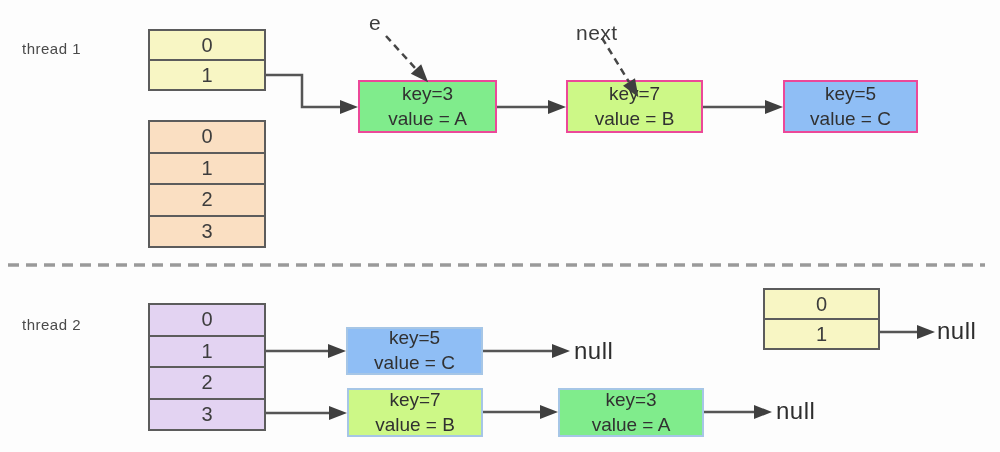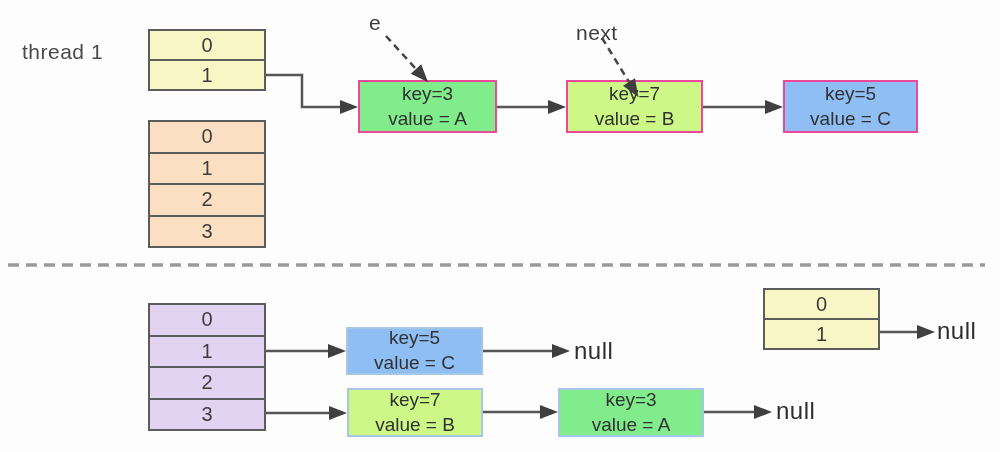--- a/index.html
+++ b/index.html
@@ -6,21 +6,21 @@
   #canvas{
     position:relative;
     width:1000px;height:452px;
     background:#fdfdfd;
     font-family:"Liberation Sans", sans-serif;
     overflow:hidden;
   }
   .lbl{
     position:absolute;
     color:#4a4a4a;
-    font-size:21px;
+    font-size:15px;
     letter-spacing:0.5px;
     white-space:nowrap;
   }
   .ptr-lbl{font-size:21px;color:#3c3c3c;}
   .null-lbl{font-size:24px;color:#2e2e2e;letter-spacing:0.5px;}
   .table{
     position:absolute;
     box-sizing:border-box;
     border:2px solid #5c5c5c;
     display:flex;flex-direction:column;
@@ -50,20 +50,21 @@
   .arrow{stroke:#555;stroke-width:2.5;fill:none;}
   .arrow.dashed{stroke:#464646;stroke-dasharray:7 5;}
   .divider{stroke:#9a9a9a;stroke-width:3.5;fill:none;stroke-dasharray:11 7;}
 </style>
 </head>
 <body>
 
 <div id="canvas">
 
   <div class="lbl" style="left:22px;top:40px;">thread 1</div>
+  <div class="lbl" style="left:22px;top:316px;">thread 2</div>
 
   <div class="lbl ptr-lbl" style="left:369px;top:11px;">e</div>
   <div class="lbl ptr-lbl" style="left:576px;top:21px;">next</div>
 
   <div class="table" style="left: 148px; top: 29px; width: 118px; height: 62px; background-color: rgb(248, 246, 196);">
     <div class="row">0</div>
     <div class="row">1</div>
   </div>
 
   <div class="table" style="left: 148px; top: 120px; width: 118px; height: 128px; background-color: rgb(250, 223, 194);">

